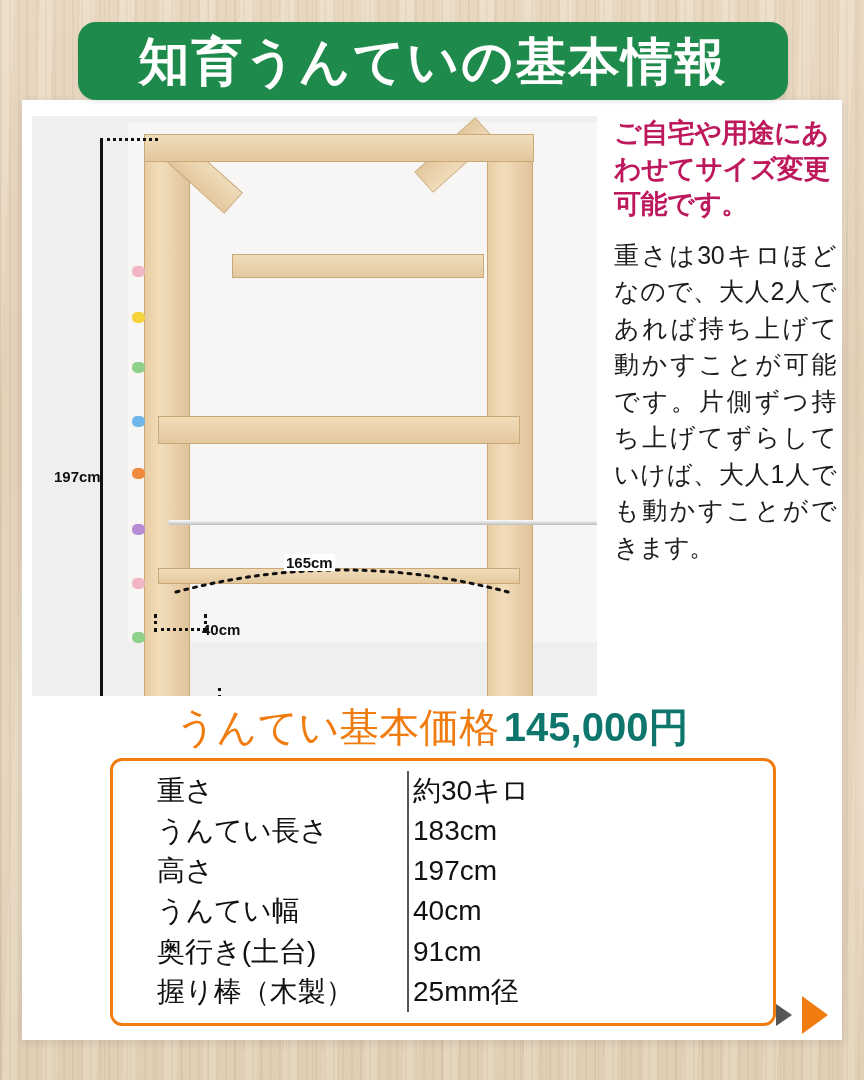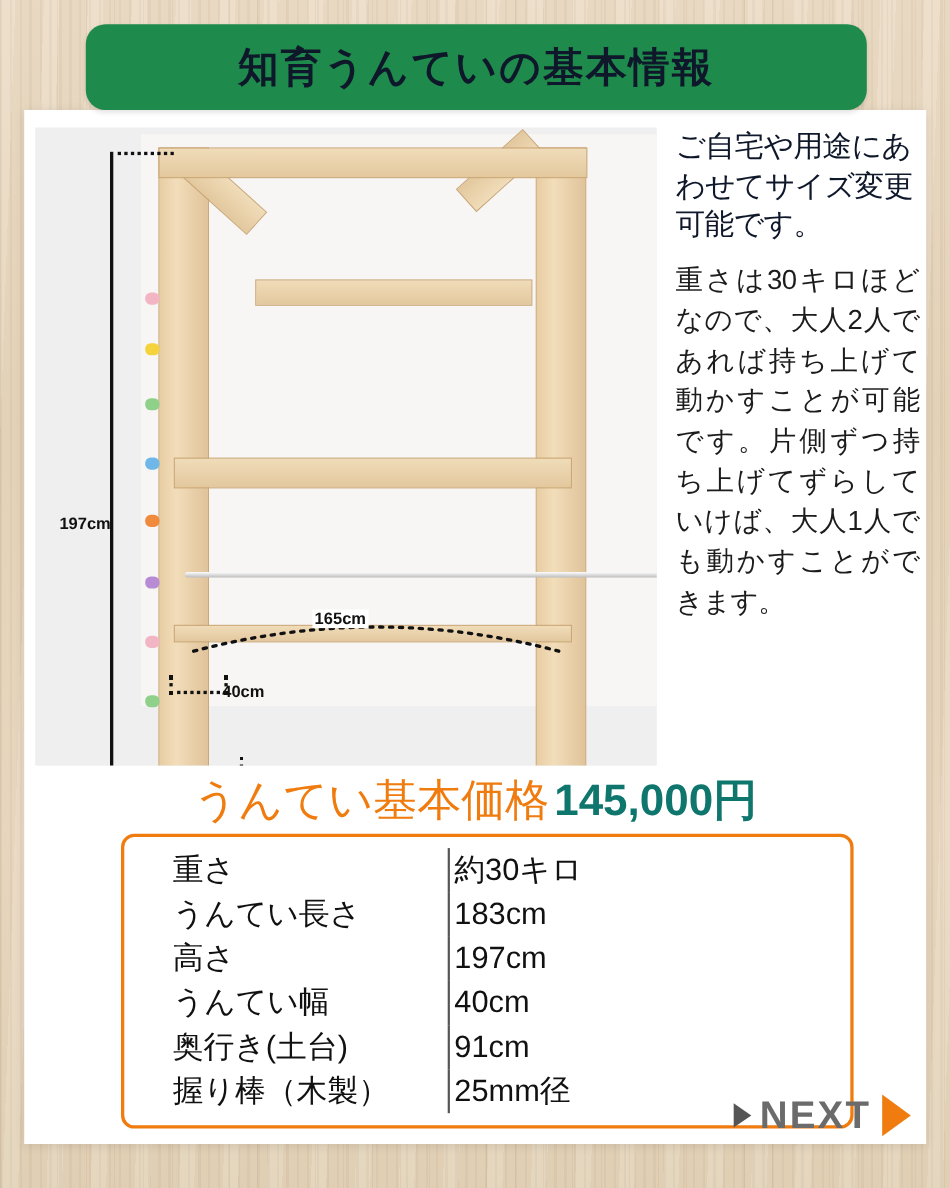--- a/index.html
+++ b/index.html
@@ -57,22 +57,22 @@
     height: 78px;
     background: #1e8a4c;
     border-radius: 18px;
     display: flex;
     align-items: center;
     justify-content: center;
     z-index: 5;
     box-shadow: 0 2px 4px rgba(0,0,0,.10);
   }
   .title-banner .t {
-    color: #0f172a;
-    font-size: 37px;
+    color: #ffffff;
+    font-size: 51px;
     font-weight: bold;
     letter-spacing: 2px;
     line-height: 1;
   }
 
   
   .photo-area {
     position: absolute;
     left: 10px;
     top: 16px;
@@ -145,23 +145,23 @@
   }
 
   
   .right-col {
     position: absolute;
     left: 592px;
     top: 16px;
     width: 222px;
   }
   .lead {
-    color: #0f172a;
+    color: #be185d;
     font-size: 27px;
-    font-weight: normal;
+    font-weight: bold;
     line-height: 1.32;
     letter-spacing: -0.5px;
   }
   .body-text {
     margin-top: 14px;
     color: #1c1c1c;
     font-size: 25px;
     line-height: 1.46;
     text-align: justify;
     letter-spacing: -0.5px;
@@ -347,17 +347,16 @@
         <tr>
           <td class="k">握り棒（木製）</td>
           <td class="v">25mm径</td>
         </tr>
       </tbody>
     </table>
   </div>
 
   <div class="next">
     <span class="tri"></span>
-    <span class="txt">NEXT</span>
     <span class="arrow"></span>
   </div>
 
 </div>
 
 </body></html>

